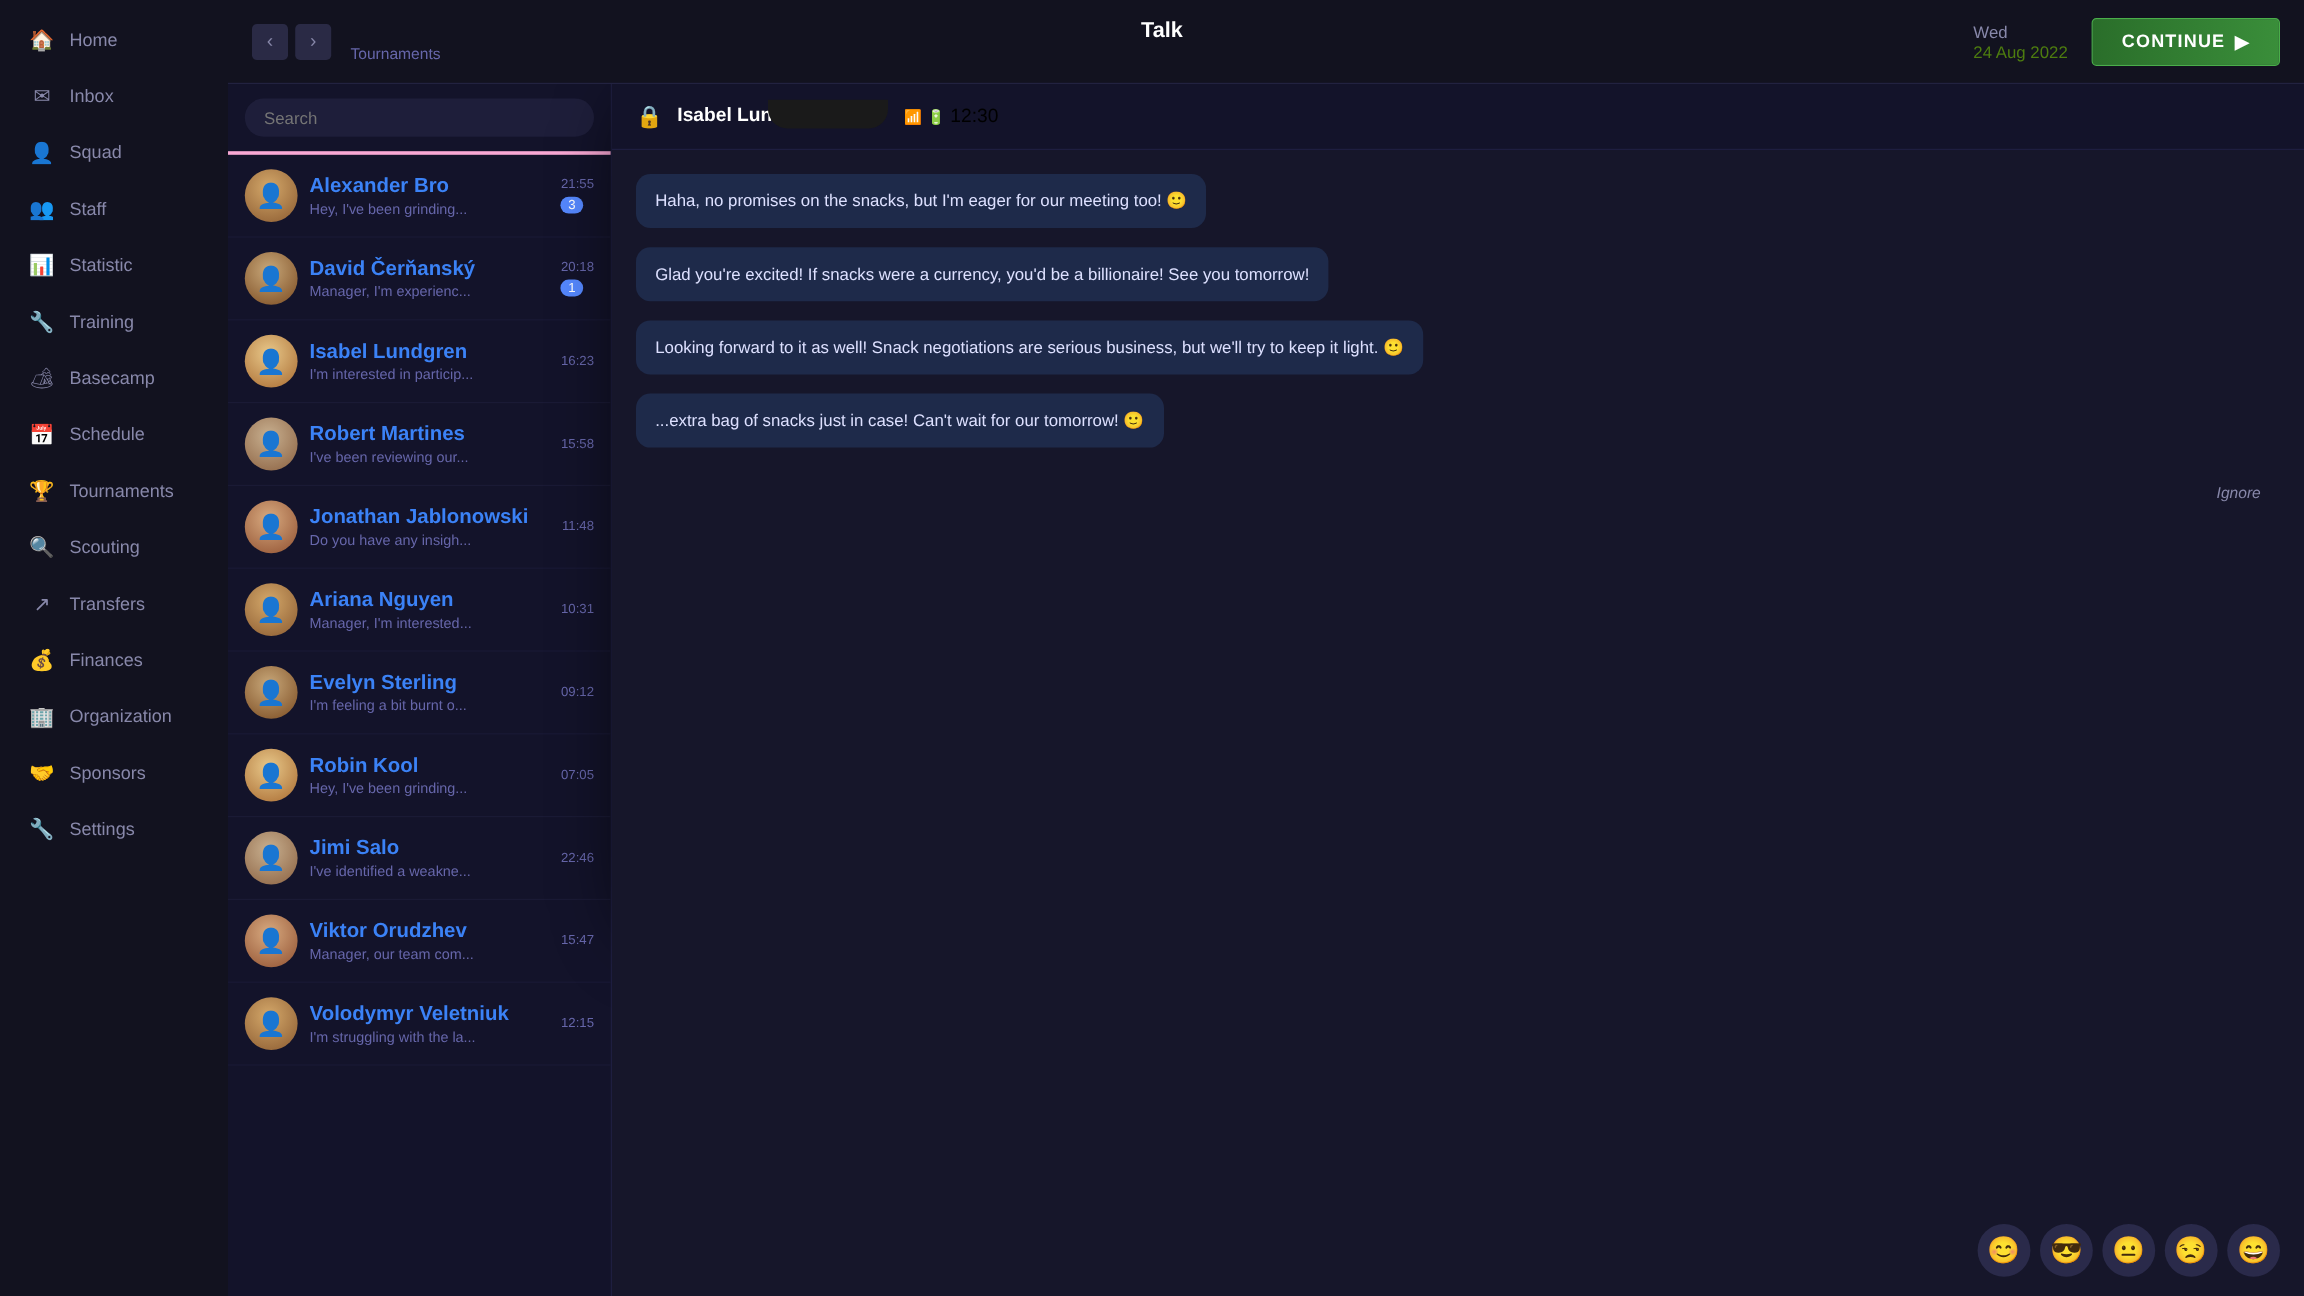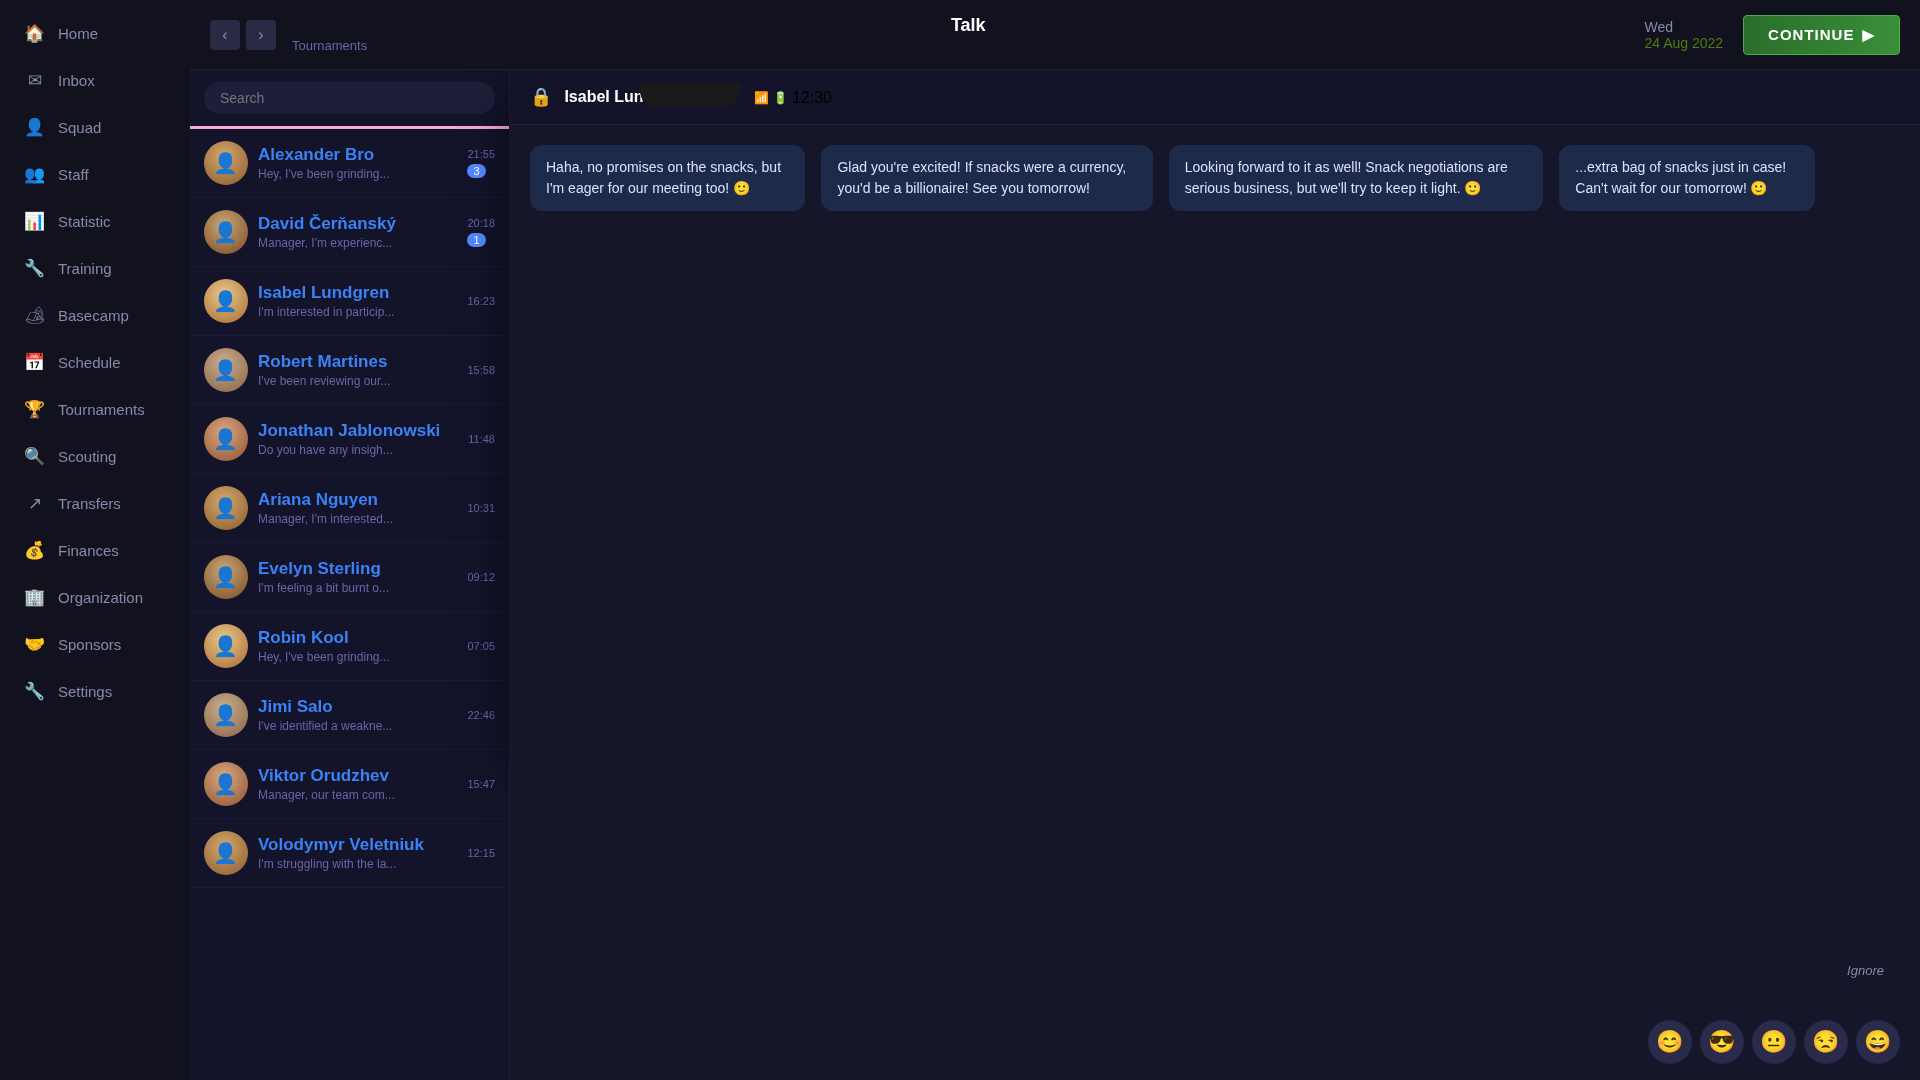--- a/index.html
+++ b/index.html
@@ -276,21 +276,21 @@
       padding: 0 20px;
       gap: 12px;
     }
     .chat-header-name { color: #fff; font-size: 16px; font-weight: 600; }
     .lock-icon { color: #6666aa; font-size: 18px; }
     .messages-area {
       flex: 1;
       overflow-y: auto;
       padding: 20px;
       display: flex;
-      flex-direction: row;
+      flex-direction: column;
       gap: 16px;
     }
     .message-bubble {
       max-width: 60%;
       padding: 12px 16px;
       border-radius: 12px;
       font-size: 14px;
       line-height: 1.5;
     }
     .message-bubble.received {

